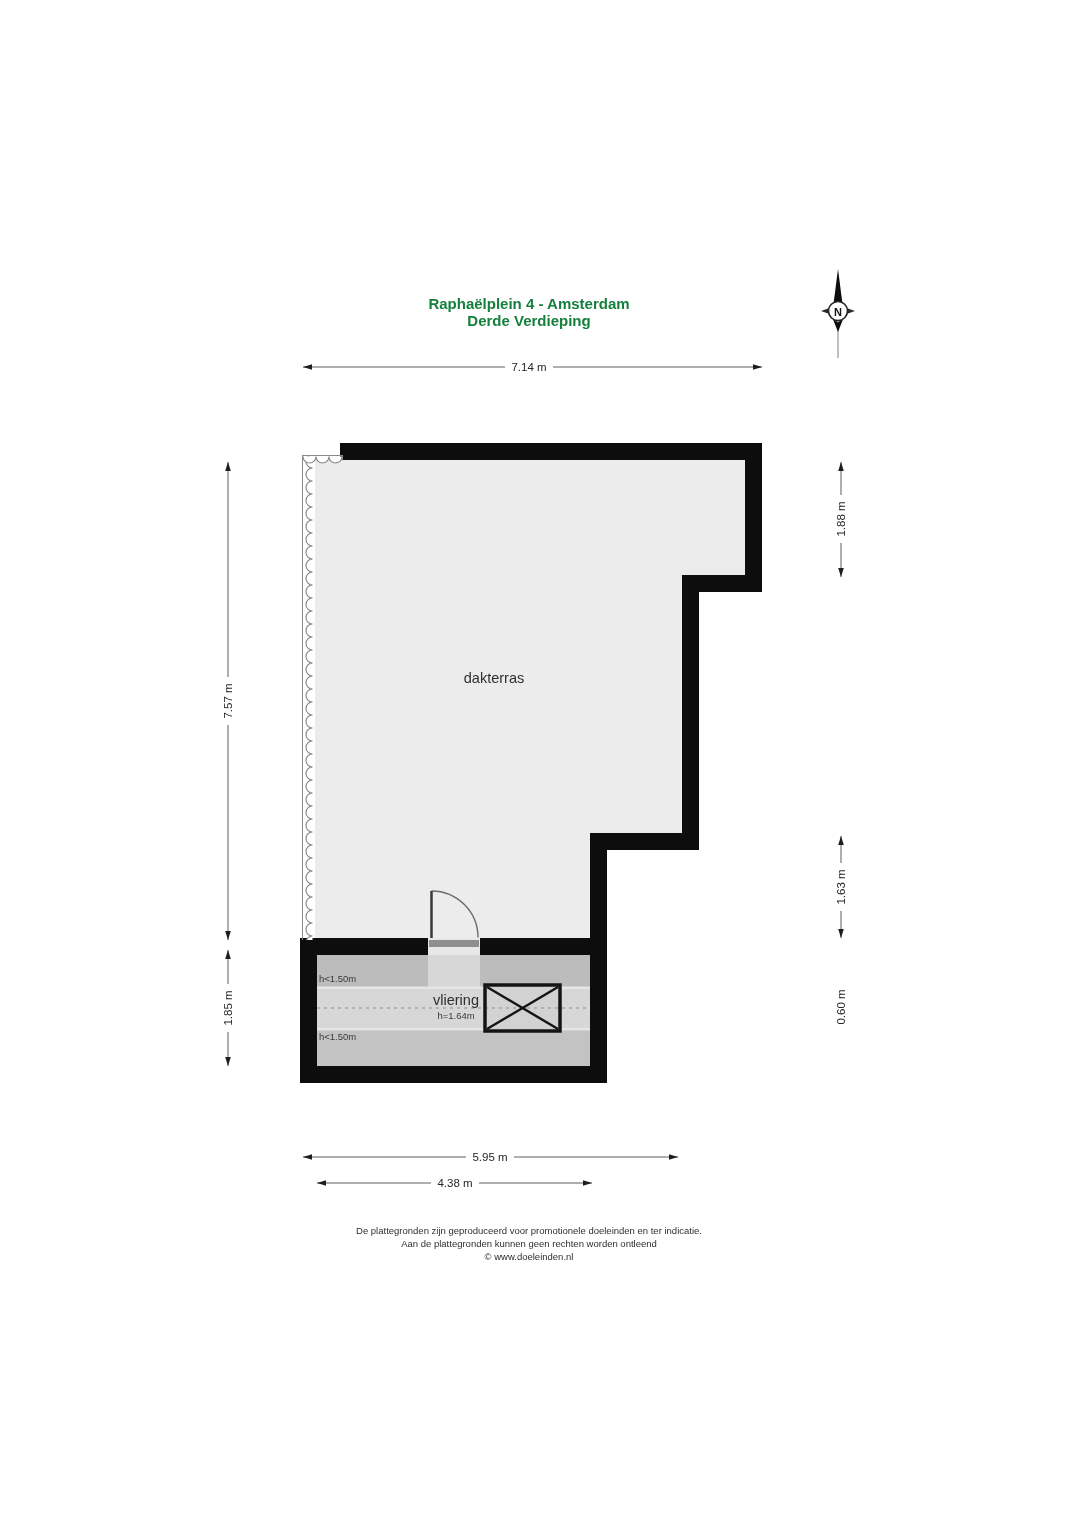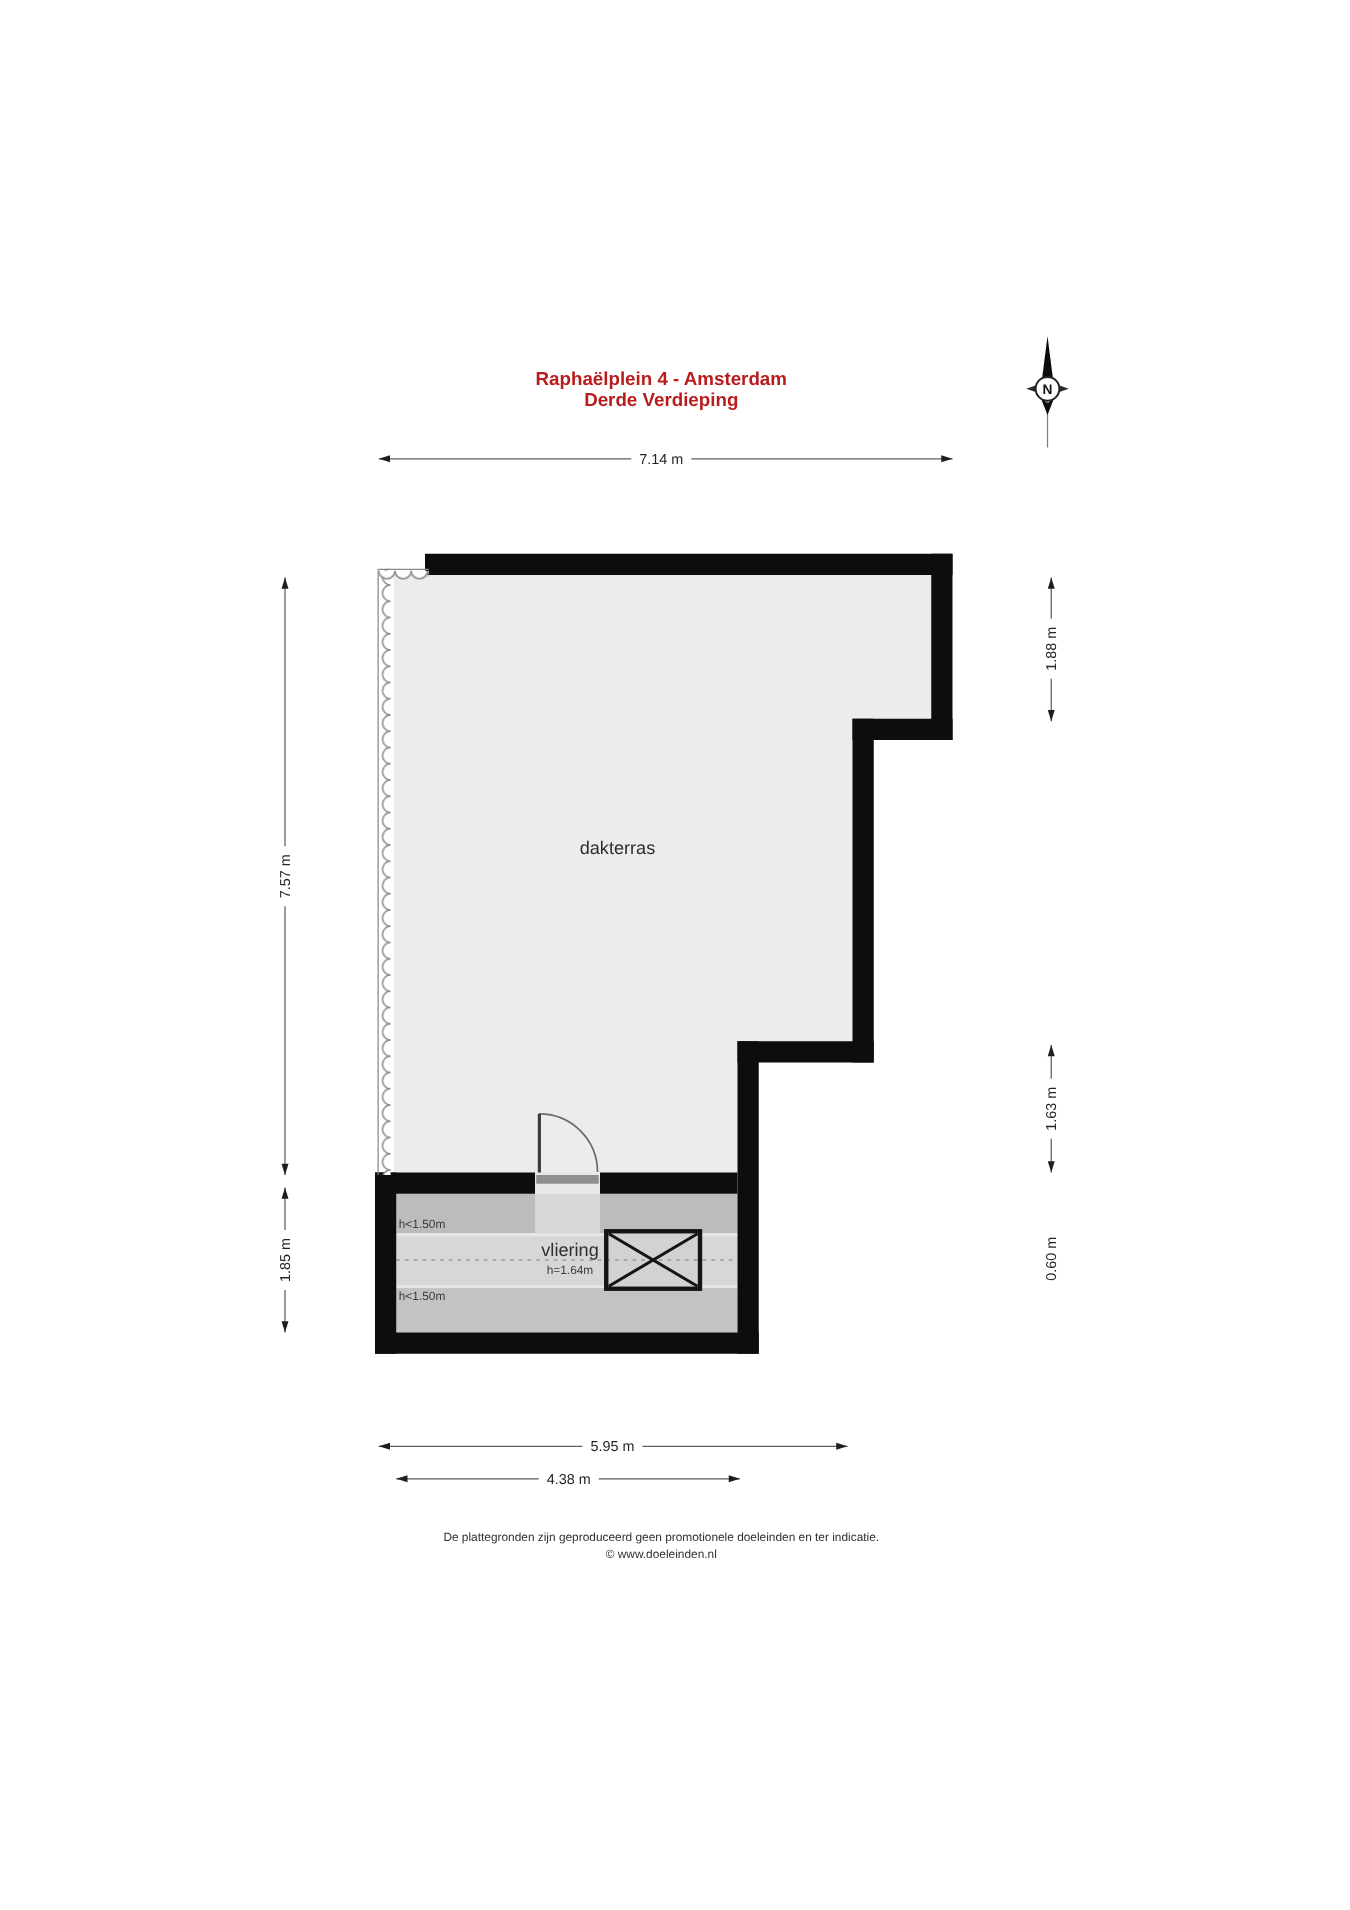--- a/index.html
+++ b/index.html
@@ -1,20 +1,20 @@
 <!DOCTYPE html>
 <html><head>
 <meta charset="utf-8">
 <style>
   html,body{margin:0;padding:0;background:#fff;}
   body{width:1080px;height:1528px;position:relative;overflow:hidden;
        font-family:"Liberation Sans",sans-serif;}
   .page{position:absolute;inset:0;background:#fff;}
   .title-block{position:absolute;top:295px;left:0;width:1058px;text-align:center;
-               color:#b91c1c;font-weight:bold;font-size:15px;line-height:17px;}
+               color:#15803d;font-weight:bold;font-size:15px;line-height:17px;}
   .footer-block{position:absolute;top:1224px;left:0;width:1058px;text-align:center;
                 color:#2f2f2f;font-size:9.5px;line-height:13px;}
   svg text{font-family:"Liberation Sans",sans-serif;}
   .dim line{stroke:#5f5f5f;stroke-width:1;}
   .dim polygon{fill:#1e1e1e;}
   .dim-label{font-size:11.5px;fill:#262626;}
   .room-label{font-size:14.5px;fill:#2e2e2e;}
   .small-label{font-size:9.5px;fill:#3a3a3a;}
 </style>
 </head>
@@ -164,17 +164,18 @@
     <g class="dim">
       <line x1="317" y1="1183" x2="592" y2="1183"></line>
       <polygon points="317,1183 326,1180.2 326,1185.8"></polygon>
       <polygon points="592,1183 583,1180.2 583,1185.8"></polygon>
       <rect x="431" y="1176" width="48" height="14" fill="#ffffff"></rect>
       <text class="dim-label" x="455" y="1187" text-anchor="middle">4.38 m</text>
     </g>
   </svg>
 
   <div class="footer-block">
-    <div>De plattegronden zijn geproduceerd geen promotionele doeleinden en ter indicatie.</div>
+    <div>De plattegronden zijn geproduceerd voor promotionele doeleinden en ter indicatie.</div>
+    <div>Aan de plattegronden kunnen geen rechten worden ontleend</div>
     <div>© www.doeleinden.nl</div>
   </div>
 
 </div>
 
 </body></html>

